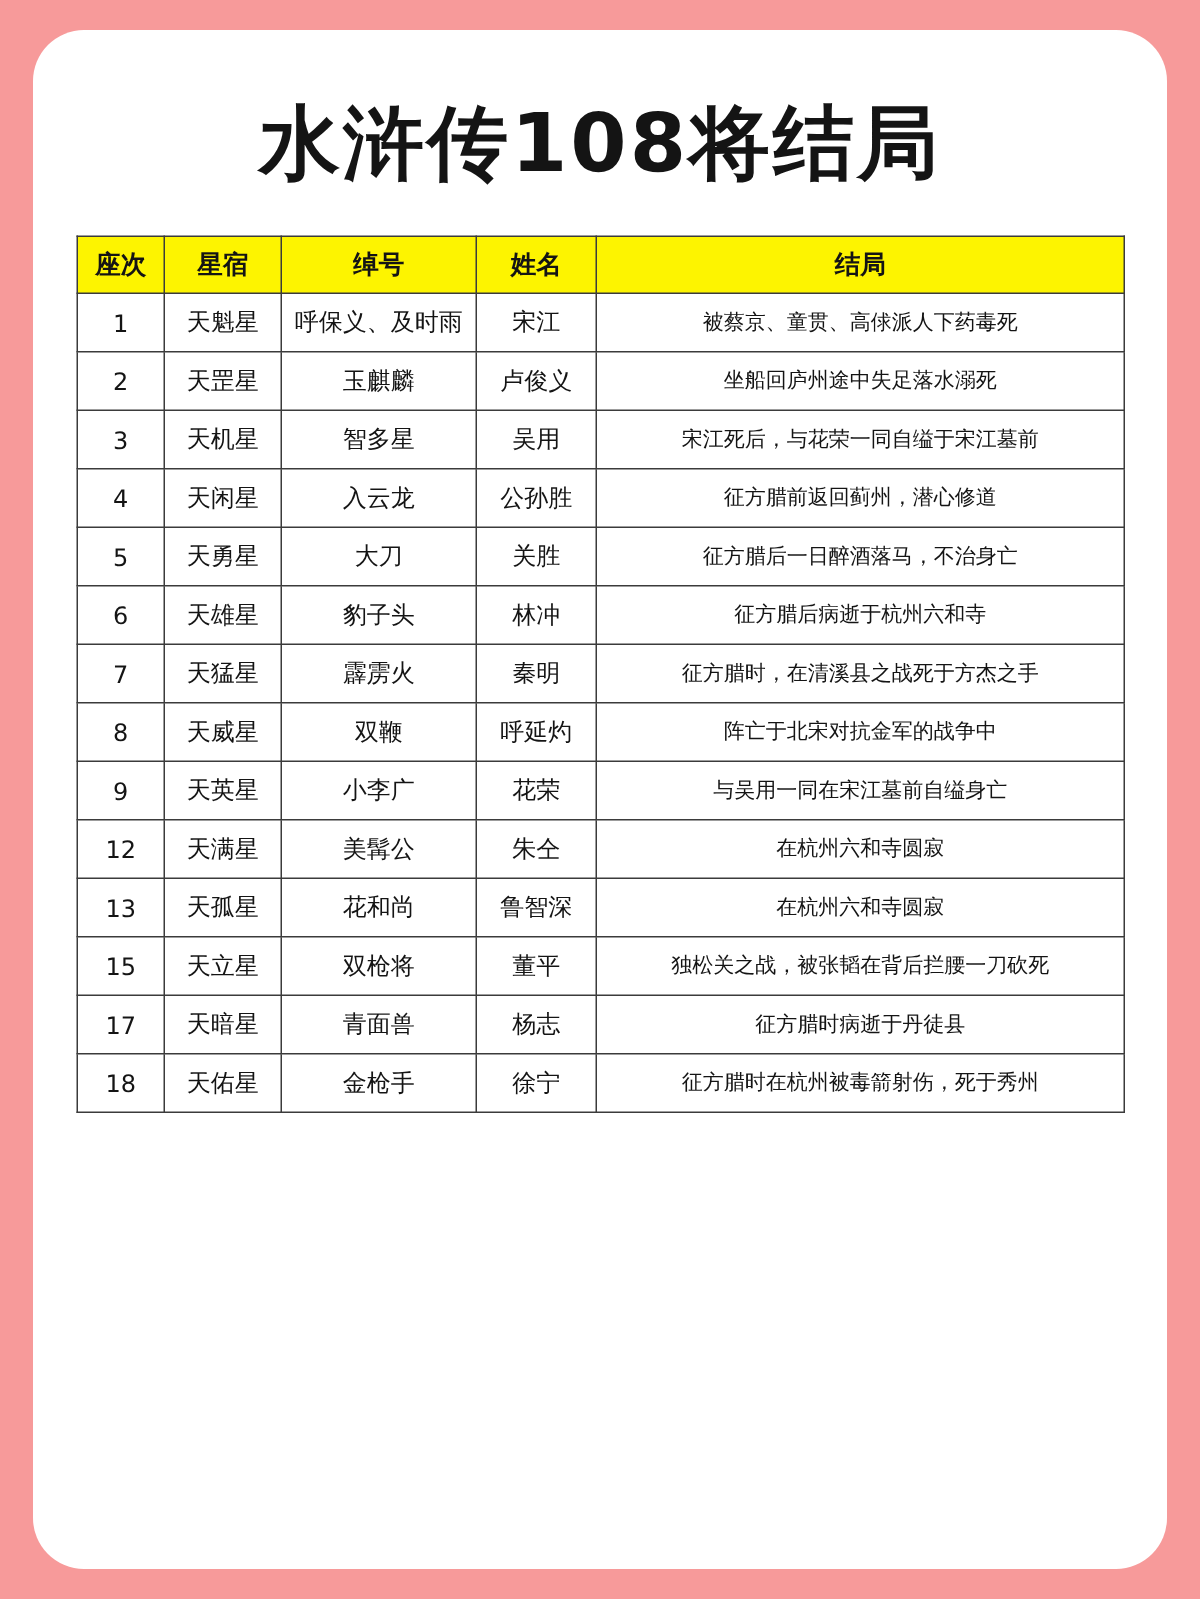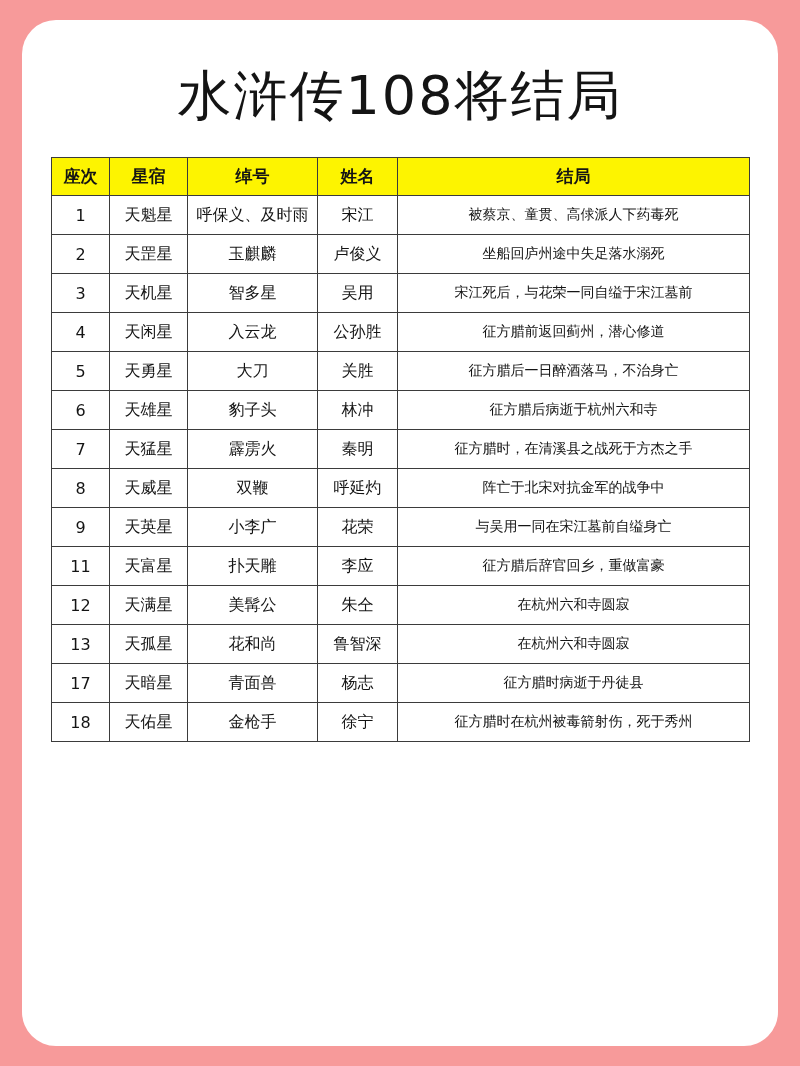--- a/index.html
+++ b/index.html
@@ -19,21 +19,21 @@
     top: 20px;
     width: 756px;
     height: 1026px;
     background: #ffffff;
     border-radius: 34px;
     box-sizing: border-box;
   }
   .title {
     text-align: center;
     font-size: 54px;
-    font-weight: normal;
+    font-weight: bold;
     color: #141414;
     letter-spacing: 2px;
     margin-top: 46px;
     line-height: 1.1;
     font-family: "DejaVu Sans", "Liberation Sans", sans-serif;
   }
   .table-wrap {
     margin: 32px auto 0 auto;
     width: 698px;
   }
@@ -152,39 +152,39 @@
             <td class="col-outcome">阵亡于北宋对抗金军的战争中</td>
           </tr>
           <tr>
             <td class="col-seat">9</td>
             <td class="col-star">天英星</td>
             <td class="col-nick">小李广</td>
             <td class="col-name">花荣</td>
             <td class="col-outcome">与吴用一同在宋江墓前自缢身亡</td>
           </tr>
           <tr>
-            <td class="col-seat">11</td>
-            <td class="col-star">天富星</td>
-            <td class="col-nick">扑天雕</td>
-            <td class="col-name">李应</td>
-            <td class="col-outcome">征方腊后辞官回乡，重做富豪</td>
-          </tr>
-          <tr>
             <td class="col-seat">12</td>
             <td class="col-star">天满星</td>
             <td class="col-nick">美髯公</td>
             <td class="col-name">朱仝</td>
             <td class="col-outcome">在杭州六和寺圆寂</td>
           </tr>
           <tr>
             <td class="col-seat">13</td>
             <td class="col-star">天孤星</td>
             <td class="col-nick">花和尚</td>
             <td class="col-name">鲁智深</td>
             <td class="col-outcome">在杭州六和寺圆寂</td>
+          </tr>
+          <tr>
+            <td class="col-seat">15</td>
+            <td class="col-star">天立星</td>
+            <td class="col-nick">双枪将</td>
+            <td class="col-name">董平</td>
+            <td class="col-outcome">独松关之战，被张韬在背后拦腰一刀砍死</td>
           </tr>
           <tr>
             <td class="col-seat">17</td>
             <td class="col-star">天暗星</td>
             <td class="col-nick">青面兽</td>
             <td class="col-name">杨志</td>
             <td class="col-outcome">征方腊时病逝于丹徒县</td>
           </tr>
           <tr>
             <td class="col-seat">18</td>

